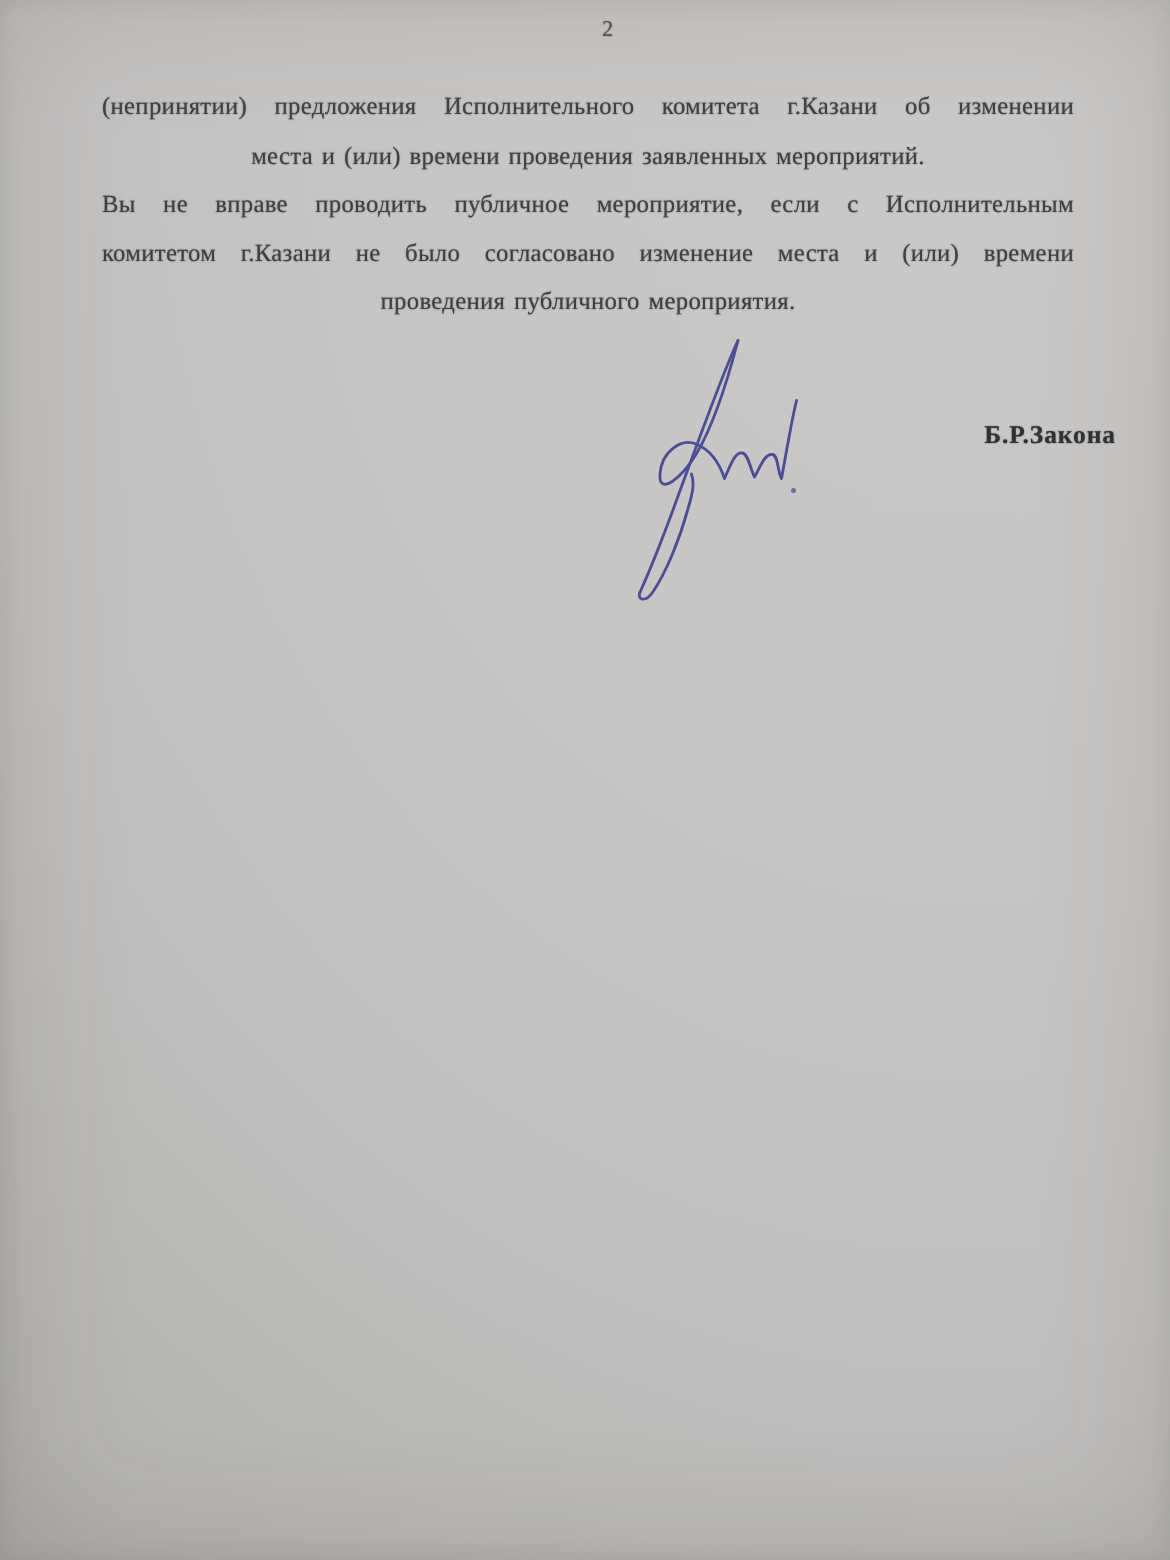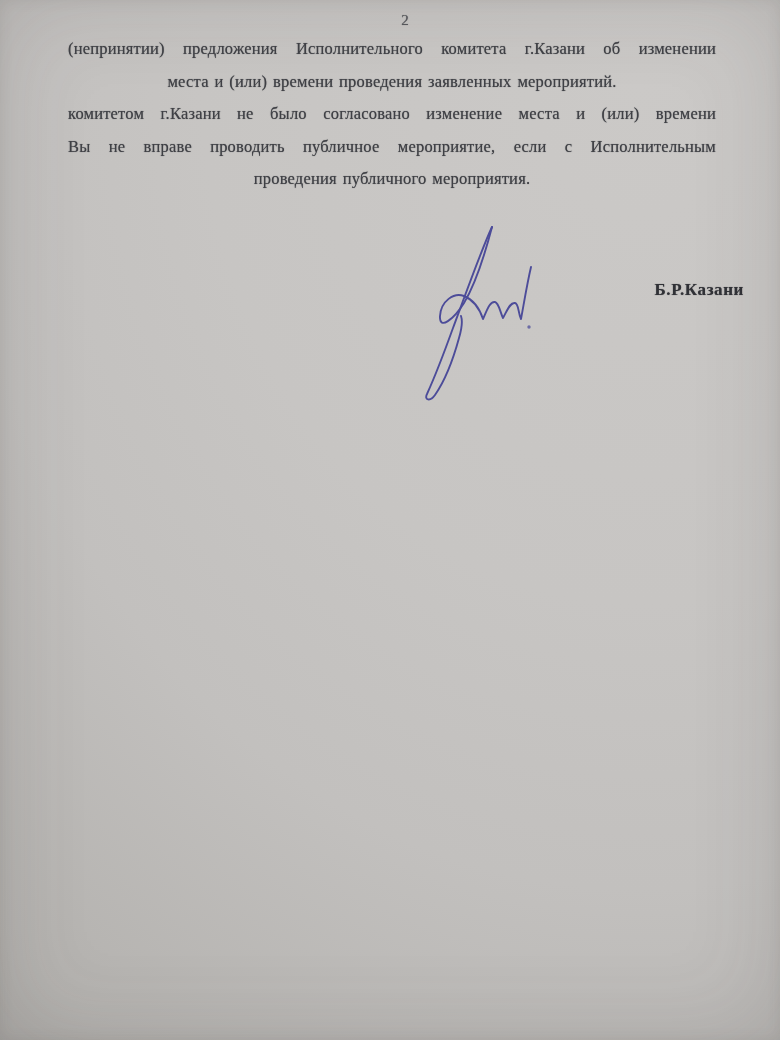--- a/index.html
+++ b/index.html
@@ -25,21 +25,21 @@
     left: 0;
     right: 0;
     text-align: center;
     transform: translateX(15px);
     font-size: 15px;
     color: #56575b;
     text-shadow: 0 0 1px rgba(86, 87, 91, 0.8);
   }
   .doc-body {
     position: absolute;
-    top: 33px;
+    top: 55px;
     left: 68px;
     width: 648px;
     font-size: 16.5px;
     line-height: 32.5px;
     letter-spacing: 0.2px;
     word-spacing: 1.5px;
     color: #3f4045;
     text-shadow: 0 0 1px rgba(63, 64, 69, 0.75);
   }
   .line {
@@ -80,22 +80,22 @@
 <div class="page">
 
   <div class="page-number">2</div>
 
   <div class="doc-body">
     <div>
       <div class="line stretch">(непринятии) предложения Исполнительного комитета г.Казани об изменении</div>
       <div class="line">места и (или) времени проведения заявленных мероприятий.</div>
     </div>
     <div>
+      <div class="line stretch">Вы не вправе проводить публичное мероприятие, если с Исполнительным</div>
       <div class="line stretch">комитетом г.Казани не было согласовано изменение места и (или) времени</div>
-      <div class="line stretch">Вы не вправе проводить публичное мероприятие, если с Исполнительным</div>
       <div class="line">проведения публичного мероприятия.</div>
     </div>
   </div>
 
   <div class="signature-wrap">
     <svg width="140" height="190" viewBox="0 0 140 190">
       <g fill="none" stroke="#3c3c94" stroke-width="1.9" stroke-linecap="round" stroke-linejoin="round">
         <path d="M 79 7
                  C 73 30 63 63 51 83
                  C 41 99 26 111 27 96
@@ -110,15 +110,15 @@
                  C 69 28 53 73 40 108
                  C 31 133 19 163 14 174
                  C 11 180 17 182 22 175
                  C 31 162 40 140 46 118
                  C 49 108 50 102 48 96"></path>
       </g>
       <circle cx="116" cy="107" r="1.7" fill="#3c3c94" opacity="0.75"></circle>
     </svg>
   </div>
 
-  <div class="signer-name">Б.Р.Казани</div>
+  <div class="signer-name">Б.Р.Закона</div>
 
 </div>
 
 </body></html>

